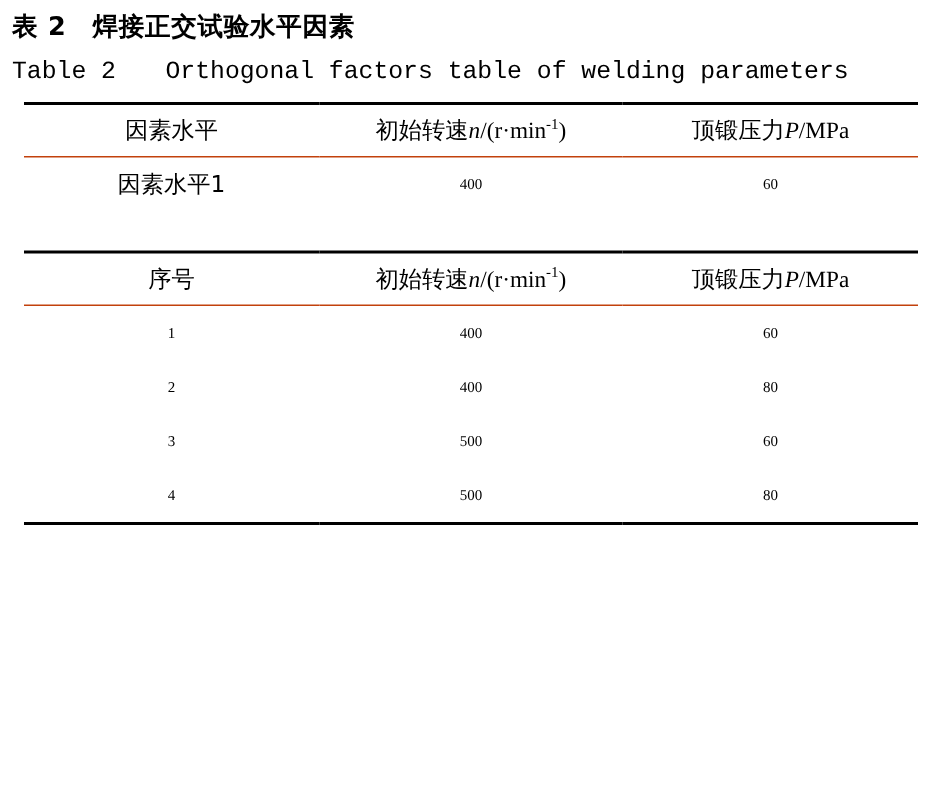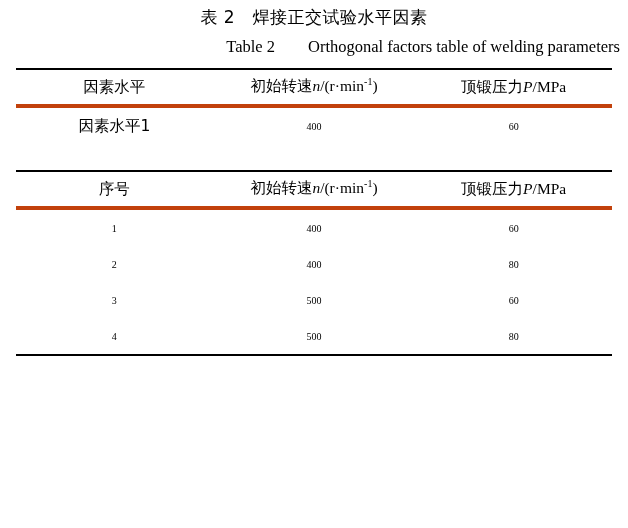--- a/index.html
+++ b/index.html
@@ -20,31 +20,31 @@
     box-sizing: border-box;
     padding: 6px 8px 0 8px;
   }
   .table-block {
     width: 100%;
   }
   .table-block.second {
     margin-top: 26px;
   }
   .cap-cn {
-    text-align: center;
+    text-align: left;
     font-family: "DejaVu Sans", "Liberation Sans", sans-serif;
     font-size: 17px;
-    font-weight: normal;
+    font-weight: bold;
     letter-spacing: 0.5px;
     margin: 0 0 7px 0;
     white-space: pre;
   }
   .cap-en {
-    text-align: right;
-    font-family: Liberation Serif, serif;
+    text-align: left;
+    font-family: Liberation Mono, monospace;
     font-size: 16.5px;
     margin: 0 0 10px 0;
     white-space: pre;
   }
   table {
     border-collapse: collapse;
     width: 596px;
     margin: 0 auto;
     table-layout: fixed;
   }
@@ -58,21 +58,21 @@
   th {
     font-weight: normal;
     height: 34px;
     vertical-align: middle;
   }
   td {
     height: 36px;
     vertical-align: middle;
   }
   .rule-top td, .rule-top th { border-top: 2px solid #000000; }
-  .rule-mid td, .rule-mid th { border-top: 4px solid #c2410c; }
+  .rule-mid td, .rule-mid th { border-top: 1px solid #c2410c; }
   .rule-bot { border-bottom: 2px solid #000; }
   .colA { width: 33%; }
   .colB { width: 34%; }
   .colC { width: 33%; }
   .hdr-cn {
     font-family: "DejaVu Sans", "Liberation Sans", sans-serif;
     font-size: 15.5px;
   }
   .cell-cn {
     font-family: "DejaVu Sans", "Liberation Sans", sans-serif;

